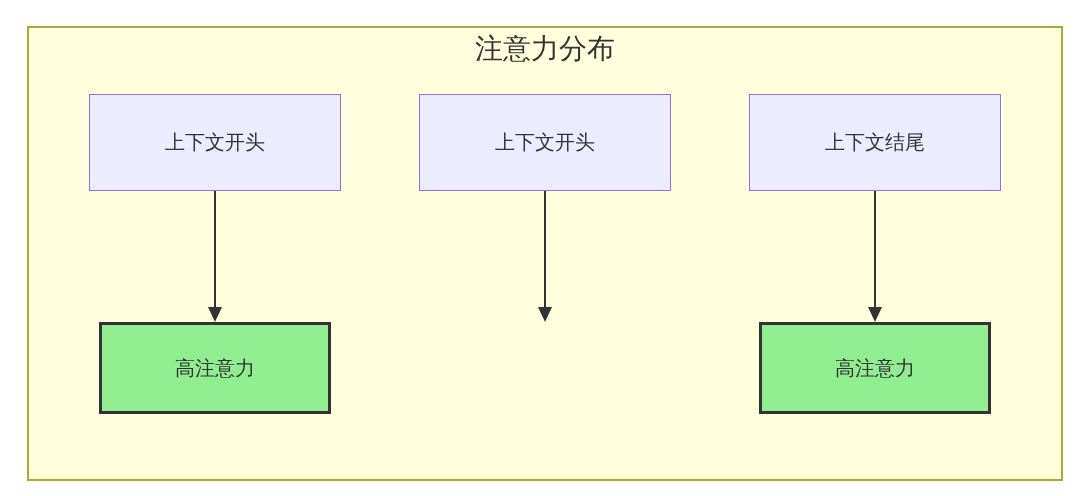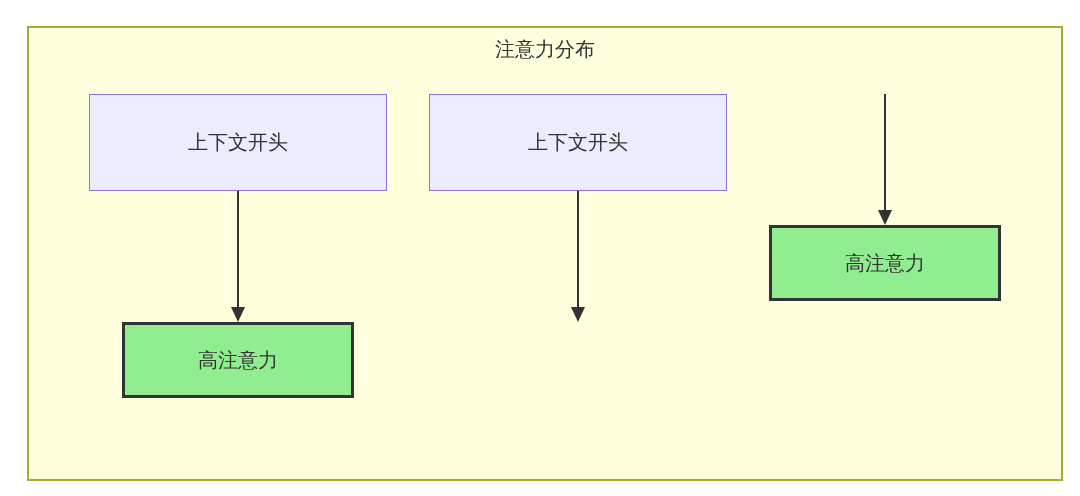--- a/index.html
+++ b/index.html
@@ -32,21 +32,21 @@
     left: 27px;
     top: 26px;
     width: 1036px;
     height: 455px;
     background: var(--container-bg);
     border: 2px solid var(--container-border);
   }
   .diagram-title {
     padding-top: 10px;
     text-align: center;
-    font-size: 20px;
+    font-size: 28px;
     line-height: 22px;
     color: var(--text-color);
   }
   .columns {
     margin-top: 34px;
     padding: 0 60px;
     display: flex;
     justify-content: space-between;
   }
   .column {
@@ -56,28 +56,28 @@
   }
   .node {
     display: flex;
     align-items: center;
     justify-content: center;
     font-size: 20px;
     color: var(--text-color);
     text-align: center;
   }
   .node.source {
-    width: 298px;
+    width: 252px;
     height: 97px;
     background: var(--source-fill);
     border: 1px solid var(--source-border);
   }
   .node.result {
     width: 232px;
-    height: 76px;
+    height: 92px;
     border: 3px solid var(--result-border);
   }
   .node.result.high { background: var(--high-fill); }
   .node.result.low  { background: var(--low-fill); }
   .arrow {
     height: 131px;
     display: flex;
     flex-direction: column;
     align-items: center;
   }
@@ -113,20 +113,21 @@
 
     <div class="column">
       <div class="node source">上下文开头</div>
       <div class="arrow">
         <div class="arrow-line"></div>
         <div class="arrow-head"></div>
       </div>
     </div>
 
     <div class="column">
+      <div class="node source">上下文结尾</div>
       <div class="arrow">
         <div class="arrow-line"></div>
         <div class="arrow-head"></div>
       </div>
       <div class="node result high">高注意力</div>
     </div>
 
   </div>
 </div>
 

